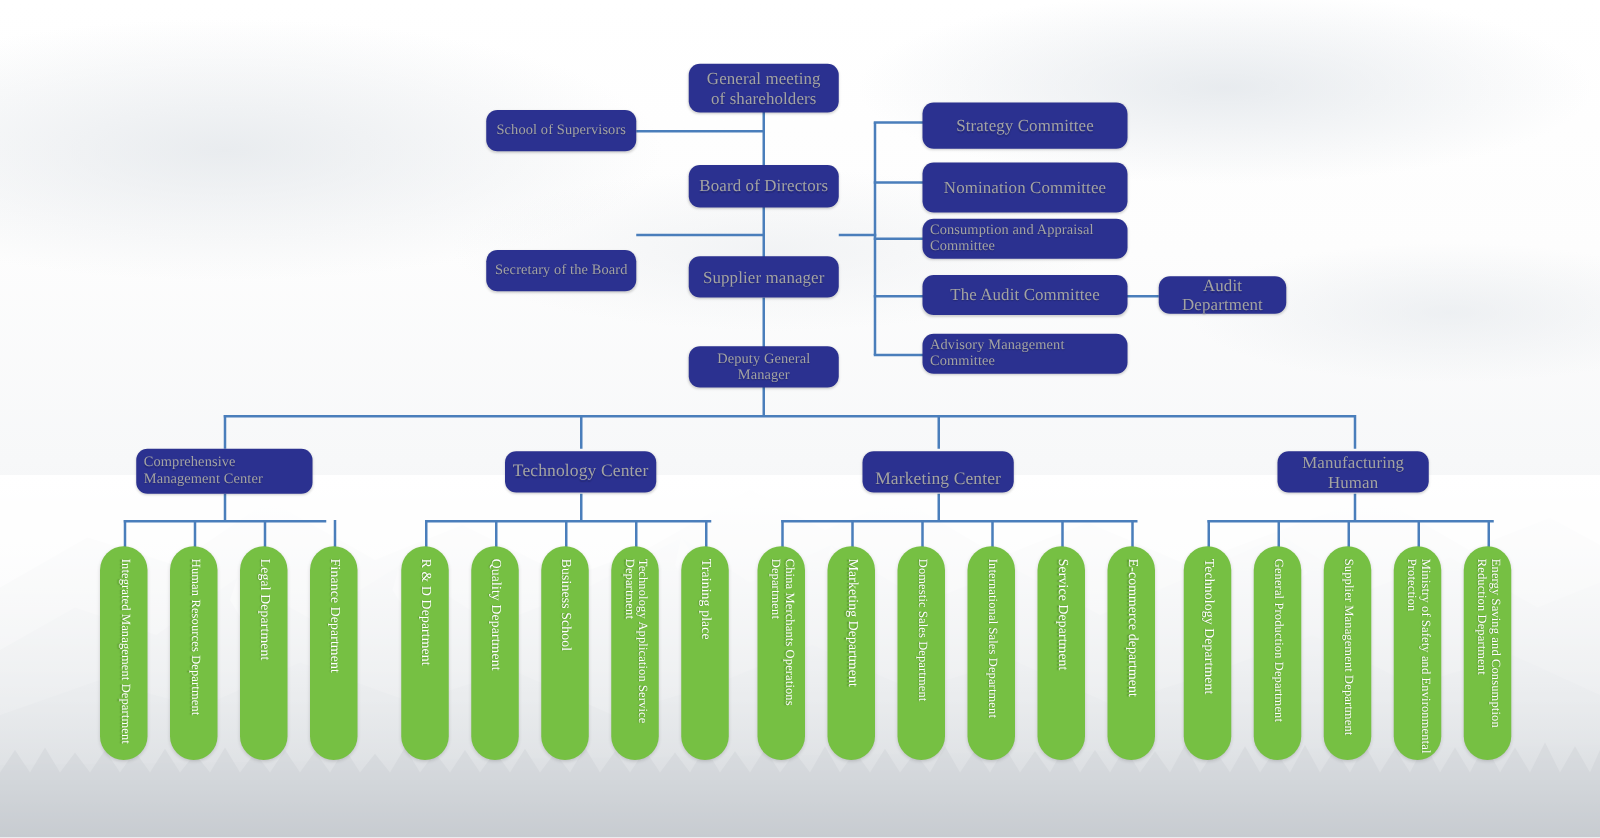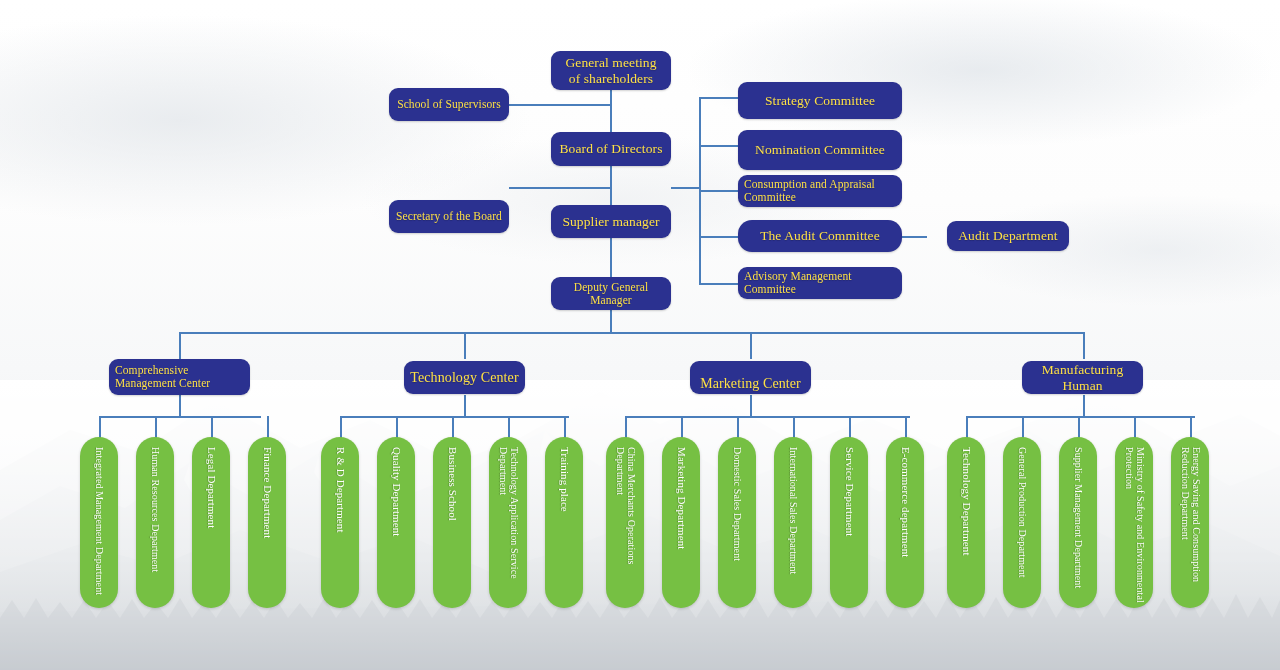--- a/index.html
+++ b/index.html
@@ -30,21 +30,21 @@
       radial-gradient(ellipse 500px 150px at 180px 120px, rgba(226,230,234,0.75) 0%, rgba(226,230,234,0) 70%),
       radial-gradient(ellipse 420px 110px at 980px 70px, rgba(222,227,232,0.7) 0%, rgba(222,227,232,0) 70%),
       radial-gradient(ellipse 360px 90px at 620px 200px, rgba(232,235,238,0.55) 0%, rgba(232,235,238,0) 72%),
       radial-gradient(ellipse 300px 80px at 1160px 250px, rgba(228,232,236,0.6) 0%, rgba(228,232,236,0) 70%);
   }
 
   
   .box {
     position: absolute;
     background: #2B3190;
-    color: #fde047;
+    color: #a3a3a3;
     border-radius: 9px;
     display: flex;
     align-items: center;
     justify-content: center;
     text-align: center;
     box-sizing: border-box;
     padding: 2px 6px;
     line-height: 1.12;
     letter-spacing: 0.1px;
     text-shadow: 0 1px 1px rgba(0,0,0,0.22);
@@ -254,28 +254,28 @@
 
   <div class="box md" style="left:738px; top:82px; width:164px; height:37px;">
     <span>Strategy Committee</span>
   </div>
   <div class="box md" style="left:738px; top:130px; width:164px; height:40px;">
     <span>Nomination Committee</span>
   </div>
   <div class="box sm left-align" style="left:738px; top:175px; width:164px; height:32px;">
     <span>Consumption and Appraisal Committee</span>
   </div>
-  <div class="box md" style="left:738px; top:220px; width:164px; height:32px;border-radius:14px;">
+  <div class="box md" style="left:738px; top:220px; width:164px; height:32px;">
     <span>The Audit Committee</span>
   </div>
   <div class="box sm left-align" style="left:738px; top:267px; width:164px; height:32px;">
     <span>Advisory Management Committee</span>
   </div>
 
-  <div class="box md" style="left:927px; top:221px; width:122px; height:30px;margin-left:20px;">
+  <div class="box md" style="left:927px; top:221px; width:102px; height:30px;">
     <span>Audit Department</span>
   </div>
 
   <div class="box sm left-align" style="left:109px; top:359px; width:141px; height:36px;">
     <span>Comprehensive Management Center</span>
   </div>
   <div class="box lg" style="left:404px; top:361px; width:121px; height:33px;">
     <span>Technology Center</span>
   </div>
   <div class="box lg" style="left:690px; top:361px; width:121px; height:33px;align-items:flex-end;">

